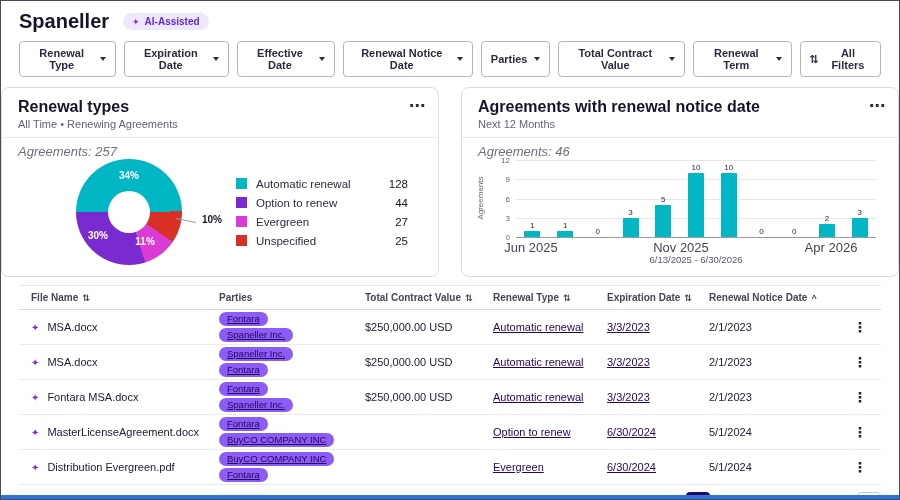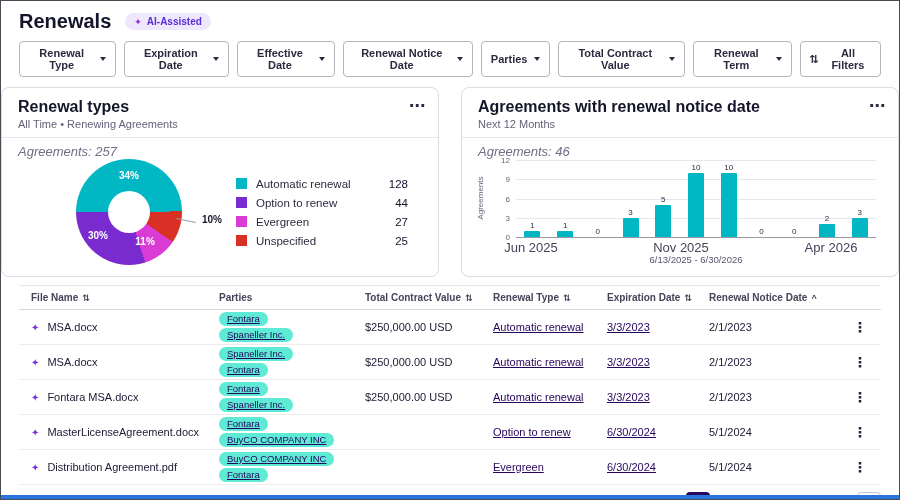--- a/index.html
+++ b/index.html
@@ -64,41 +64,41 @@
 
   
   .tablewrap { padding: 8px 18px 0; }
   table { width: 100%; border-collapse: collapse; table-layout: fixed; }
   thead th { font-size: 10px; font-weight: 700; color: #44445A; text-align: left; padding: 6px 4px 6px 0; border-top: 1px solid #E6E6EB; border-bottom: 1px solid #D8D8DE; white-space: nowrap; }
   thead th:first-child, tbody td:first-child { padding-left: 12px; }
   .sorticon { font-size: 9px; margin-left: 4px; color: #44445A; }
   tbody td { font-size: 11px; color: #20203A; padding: 2px 4px 2px 0; border-bottom: 1px solid #EAEAEF; height: 32px; vertical-align: middle; white-space: nowrap; overflow: hidden; }
   .spark-icon { color: #7A2FE0; font-size: 10px; margin-right: 8px; }
   .chips { display: flex; flex-direction: column; align-items: flex-start; gap: 2px; }
-  .chip { display: inline-block; background: #5eead4; border-radius: 9px; padding: 1px 8px; font-size: 9.5px; color: #26065D; text-decoration: underline; cursor: pointer; line-height: 12px; }
+  .chip { display: inline-block; background: #8b5cf6; border-radius: 9px; padding: 1px 8px; font-size: 9.5px; color: #26065D; text-decoration: underline; cursor: pointer; line-height: 12px; }
   .tlink { color: #26065D; text-decoration: underline; cursor: pointer; }
   .kebab-cell { text-align: right; padding-right: 6px !important; }
   .kebab-v { font-size: 14px; font-weight: 700; color: #20203A; padding: 2px 8px; }
 
   
   .footer { display: flex; align-items: center; padding: 7px 18px 9px; }
   .page-size { display: inline-flex; align-items: center; justify-content: space-between; width: 92px; border: 1px solid #B5B5BE; border-radius: 4px; padding: 5px 10px; font-size: 11px; font-weight: 600; color: #2B2B40; background: #fff; }
   .pager { margin-left: auto; display: flex; align-items: center; gap: 3px; }
   .pg { min-width: 24px; height: 24px; display: inline-flex; align-items: center; justify-content: center; font-size: 11px; border-radius: 4px; color: #20203A; }
   .pg.active { background: #26065D; color: #fff; font-weight: 700; }
   .pg.dots { cursor: default; }
   .pg.next { border: 1px solid #C2C2CA; width: 24px; font-size: 14px; }
 </style>
 </head>
 <body>
 
 <div class="frame">
 
   <div class="topbar">
-    <h1 class="page-title">Renewals</h1>
+    <h1 class="page-title">Spaneller</h1>
     <span class="ai-badge">
       <span class="spark">✦</span>
       <span>AI-Assisted</span>
     </span>
   </div>
 
   <div class="filter-bar">
     <div class="filter-list" id="filter-list">
         <button class="fpill">
           <span>Renewal Type</span>
@@ -327,21 +327,21 @@
                 <span class="chip">BuyCO COMPANY INC</span>
               </div>
             </td>
             <td></td>
             <td><span class="tlink">Option to renew</span></td>
             <td><span class="tlink">6/30/2024</span></td>
             <td>5/1/2024</td>
             <td class="kebab-cell"><button class="kebab-v">⋮</button></td>
           </tr>
           <tr>
-            <td><span class="spark-icon">✦</span><span class="fname">Distribution Agreement.pdf</span></td>
+            <td><span class="spark-icon">✦</span><span class="fname">Distribution Evergreen.pdf</span></td>
             <td>
               <div class="chips">
                 <span class="chip">BuyCO COMPANY INC</span>
                 <span class="chip">Fontara</span>
               </div>
             </td>
             <td></td>
             <td><span class="tlink">Evergreen</span></td>
             <td><span class="tlink">6/30/2024</span></td>
             <td>5/1/2024</td>

